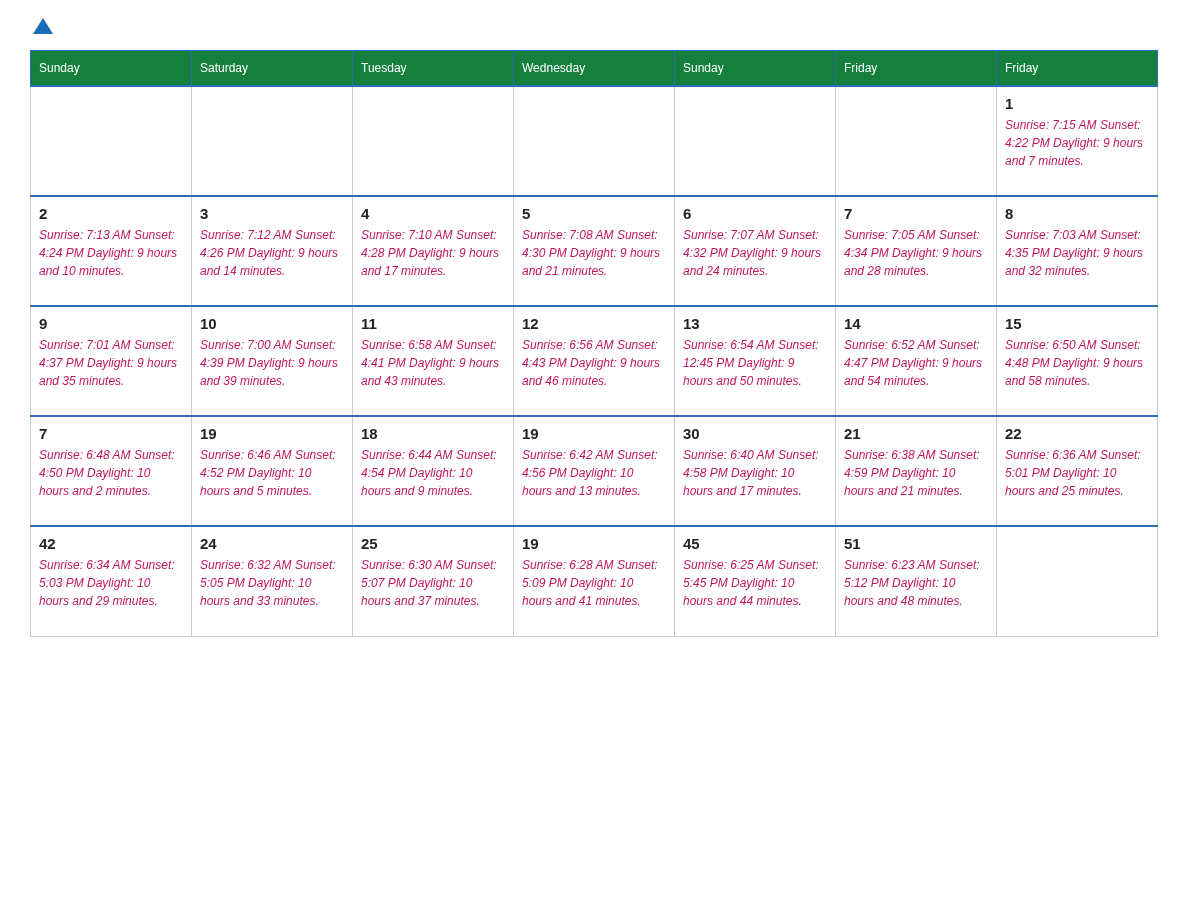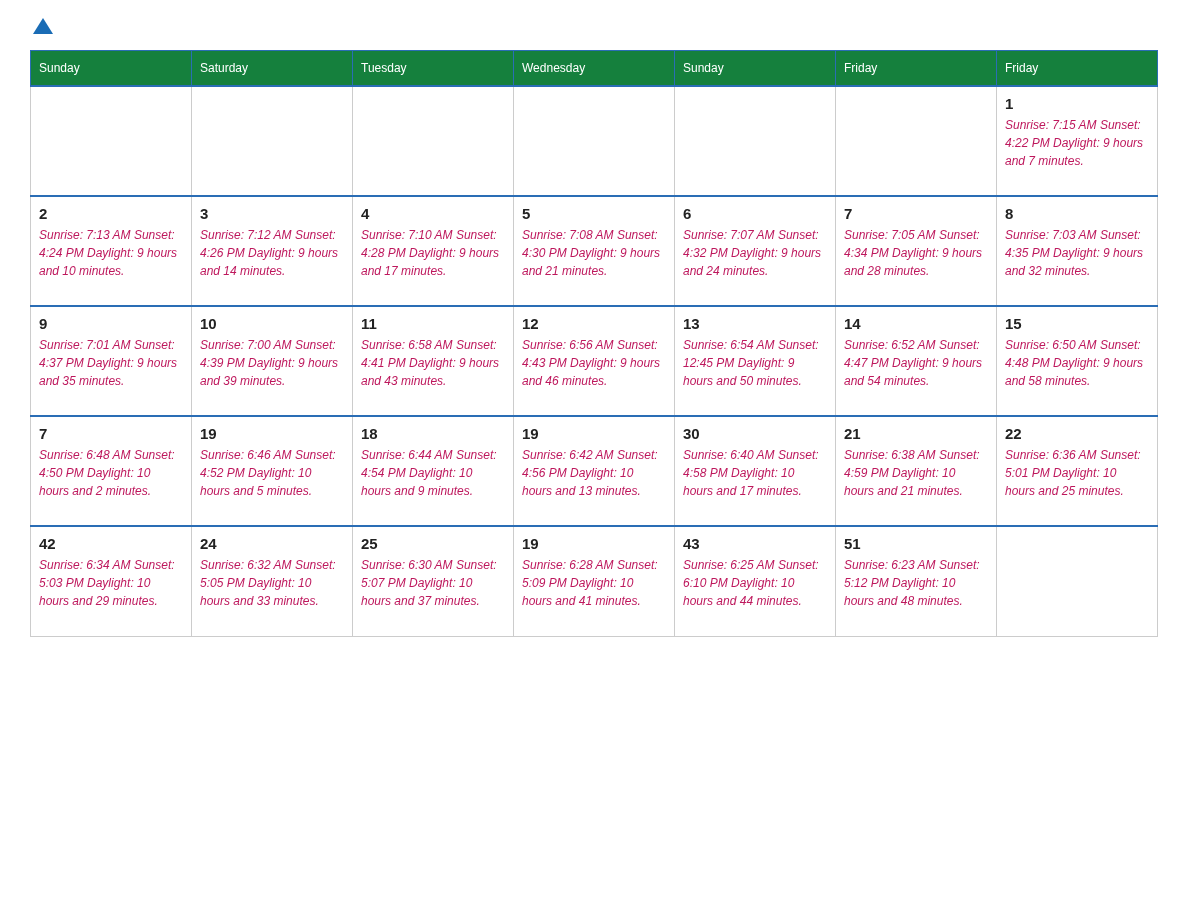--- a/index.html
+++ b/index.html
@@ -297,23 +297,23 @@
 Sunset: 5:07 PM
 Daylight: 10 hours and 37 minutes.</div>
         </td>
         <td>
           <span class="day-number">19</span>
           <div class="day-info">Sunrise: 6:28 AM
 Sunset: 5:09 PM
 Daylight: 10 hours and 41 minutes.</div>
         </td>
         <td>
-          <span class="day-number">43</span>
+          <span class="day-number">45</span>
           <div class="day-info">Sunrise: 6:25 AM
-Sunset: 6:10 PM
+Sunset: 5:45 PM
 Daylight: 10 hours and 44 minutes.</div>
         </td>
         <td>
           <span class="day-number">51</span>
           <div class="day-info">Sunrise: 6:23 AM
 Sunset: 5:12 PM
 Daylight: 10 hours and 48 minutes.</div>
         </td>
         <td class="empty-cell"></td>
       </tr>

